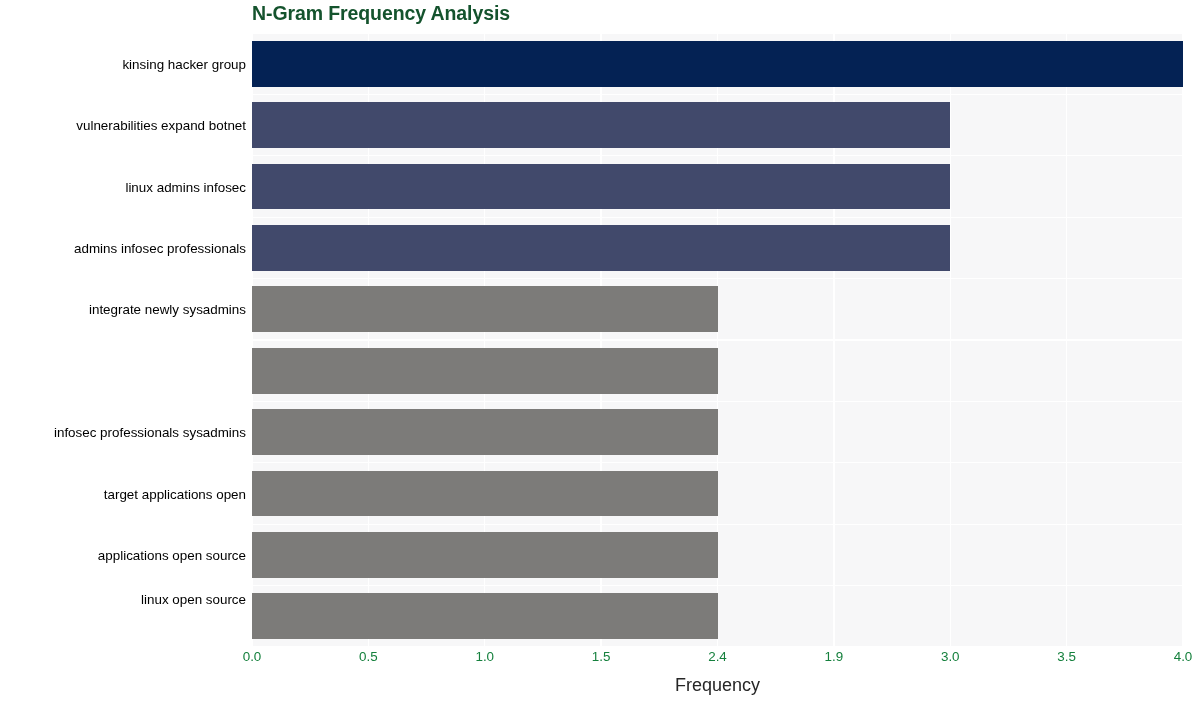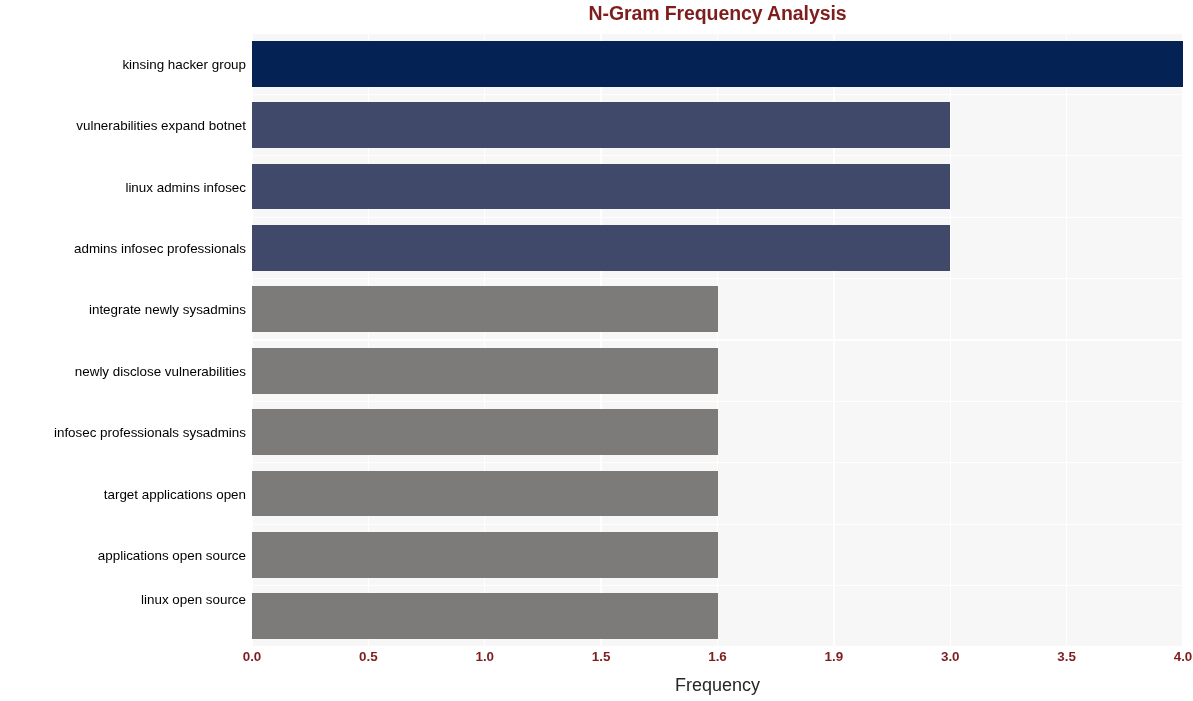--- a/index.html
+++ b/index.html
@@ -22,24 +22,23 @@
     height: 701px;
     background: #ffffff;
   }
 
   
   #chart-title {
     position: absolute;
     left: 252px;
     top: 2px;
     width: 931px;
-    text-align: center;
     font-size: 19.5px;
     font-weight: bold;
-    color: #7f1d1d;
+    color: #14532d;
     letter-spacing: -0.1px;
     white-space: nowrap;
   }
 
   
   #plot-area {
     position: absolute;
     left: 252px;
     top: 33px;
     width: 931px;
@@ -92,24 +91,23 @@
     position: absolute;
     left: 252px;
     top: 649px;
     width: 931px;
     height: 22px;
   }
   .xtick-label {
     position: absolute;
     top: 0;
     font-size: 13.4px;
-    color: #7f1d1d;
+    color: #15803d;
     transform: translateX(-50%);
     white-space: nowrap;
-    font-weight: bold;
   }
 
   #xaxis-label {
     position: absolute;
     left: 252px;
     top: 675px;
     width: 931px;
     text-align: center;
     font-size: 18px;
     color: #262626;
@@ -122,21 +120,20 @@
 <div id="figure">
 
   <div id="chart-title">N-Gram Frequency Analysis</div>
 
   <div id="ytick-labels">
       <div class="ytick-label" style="top: 30.7px;">kinsing hacker group</div>
       <div class="ytick-label" style="top: 92.1px;">vulnerabilities expand botnet</div>
       <div class="ytick-label" style="top: 153.5px;">linux admins infosec</div>
       <div class="ytick-label" style="top: 214.9px;">admins infosec professionals</div>
       <div class="ytick-label" style="top: 276.3px;">integrate newly sysadmins</div>
-      <div class="ytick-label" style="top: 337.7px;">newly disclose vulnerabilities</div>
       <div class="ytick-label" style="top: 399.1px;">infosec professionals sysadmins</div>
       <div class="ytick-label" style="top: 460.5px;">target applications open</div>
       <div class="ytick-label" style="top: 521.9px;">applications open source</div>
       <div class="ytick-label" style="top: 566px;">linux open source</div>
     </div>
 
   <div id="plot-area">
     <div id="gridlines">
         <div class="vgrid" style="left: -0.65px;"></div>
         <div class="vgrid" style="left: 115.725px;"></div>
@@ -171,21 +168,21 @@
         <div class="bar" title="applications open source: 2" style="top: 499.029px; height: 45.743px; width: 465.5px; background: rgb(124, 123, 121);"></div>
         <div class="bar" title="linux open source: 2" style="top: 560.428px; height: 45.743px; width: 465.5px; background: rgb(124, 123, 121);"></div>
       </div>
   </div>
 
   <div id="xtick-labels">
       <div class="xtick-label" style="left: 0px;">0.0</div>
       <div class="xtick-label" style="left: 116.375px;">0.5</div>
       <div class="xtick-label" style="left: 232.75px;">1.0</div>
       <div class="xtick-label" style="left: 349.125px;">1.5</div>
-      <div class="xtick-label" style="left: 465.5px;">1.6</div>
+      <div class="xtick-label" style="left: 465.5px;">2.4</div>
       <div class="xtick-label" style="left: 581.875px;">1.9</div>
       <div class="xtick-label" style="left: 698.25px;">3.0</div>
       <div class="xtick-label" style="left: 814.625px;">3.5</div>
       <div class="xtick-label" style="left: 931px;">4.0</div>
     </div>
 
   <div id="xaxis-label">Frequency</div>
 
 </div>
 

